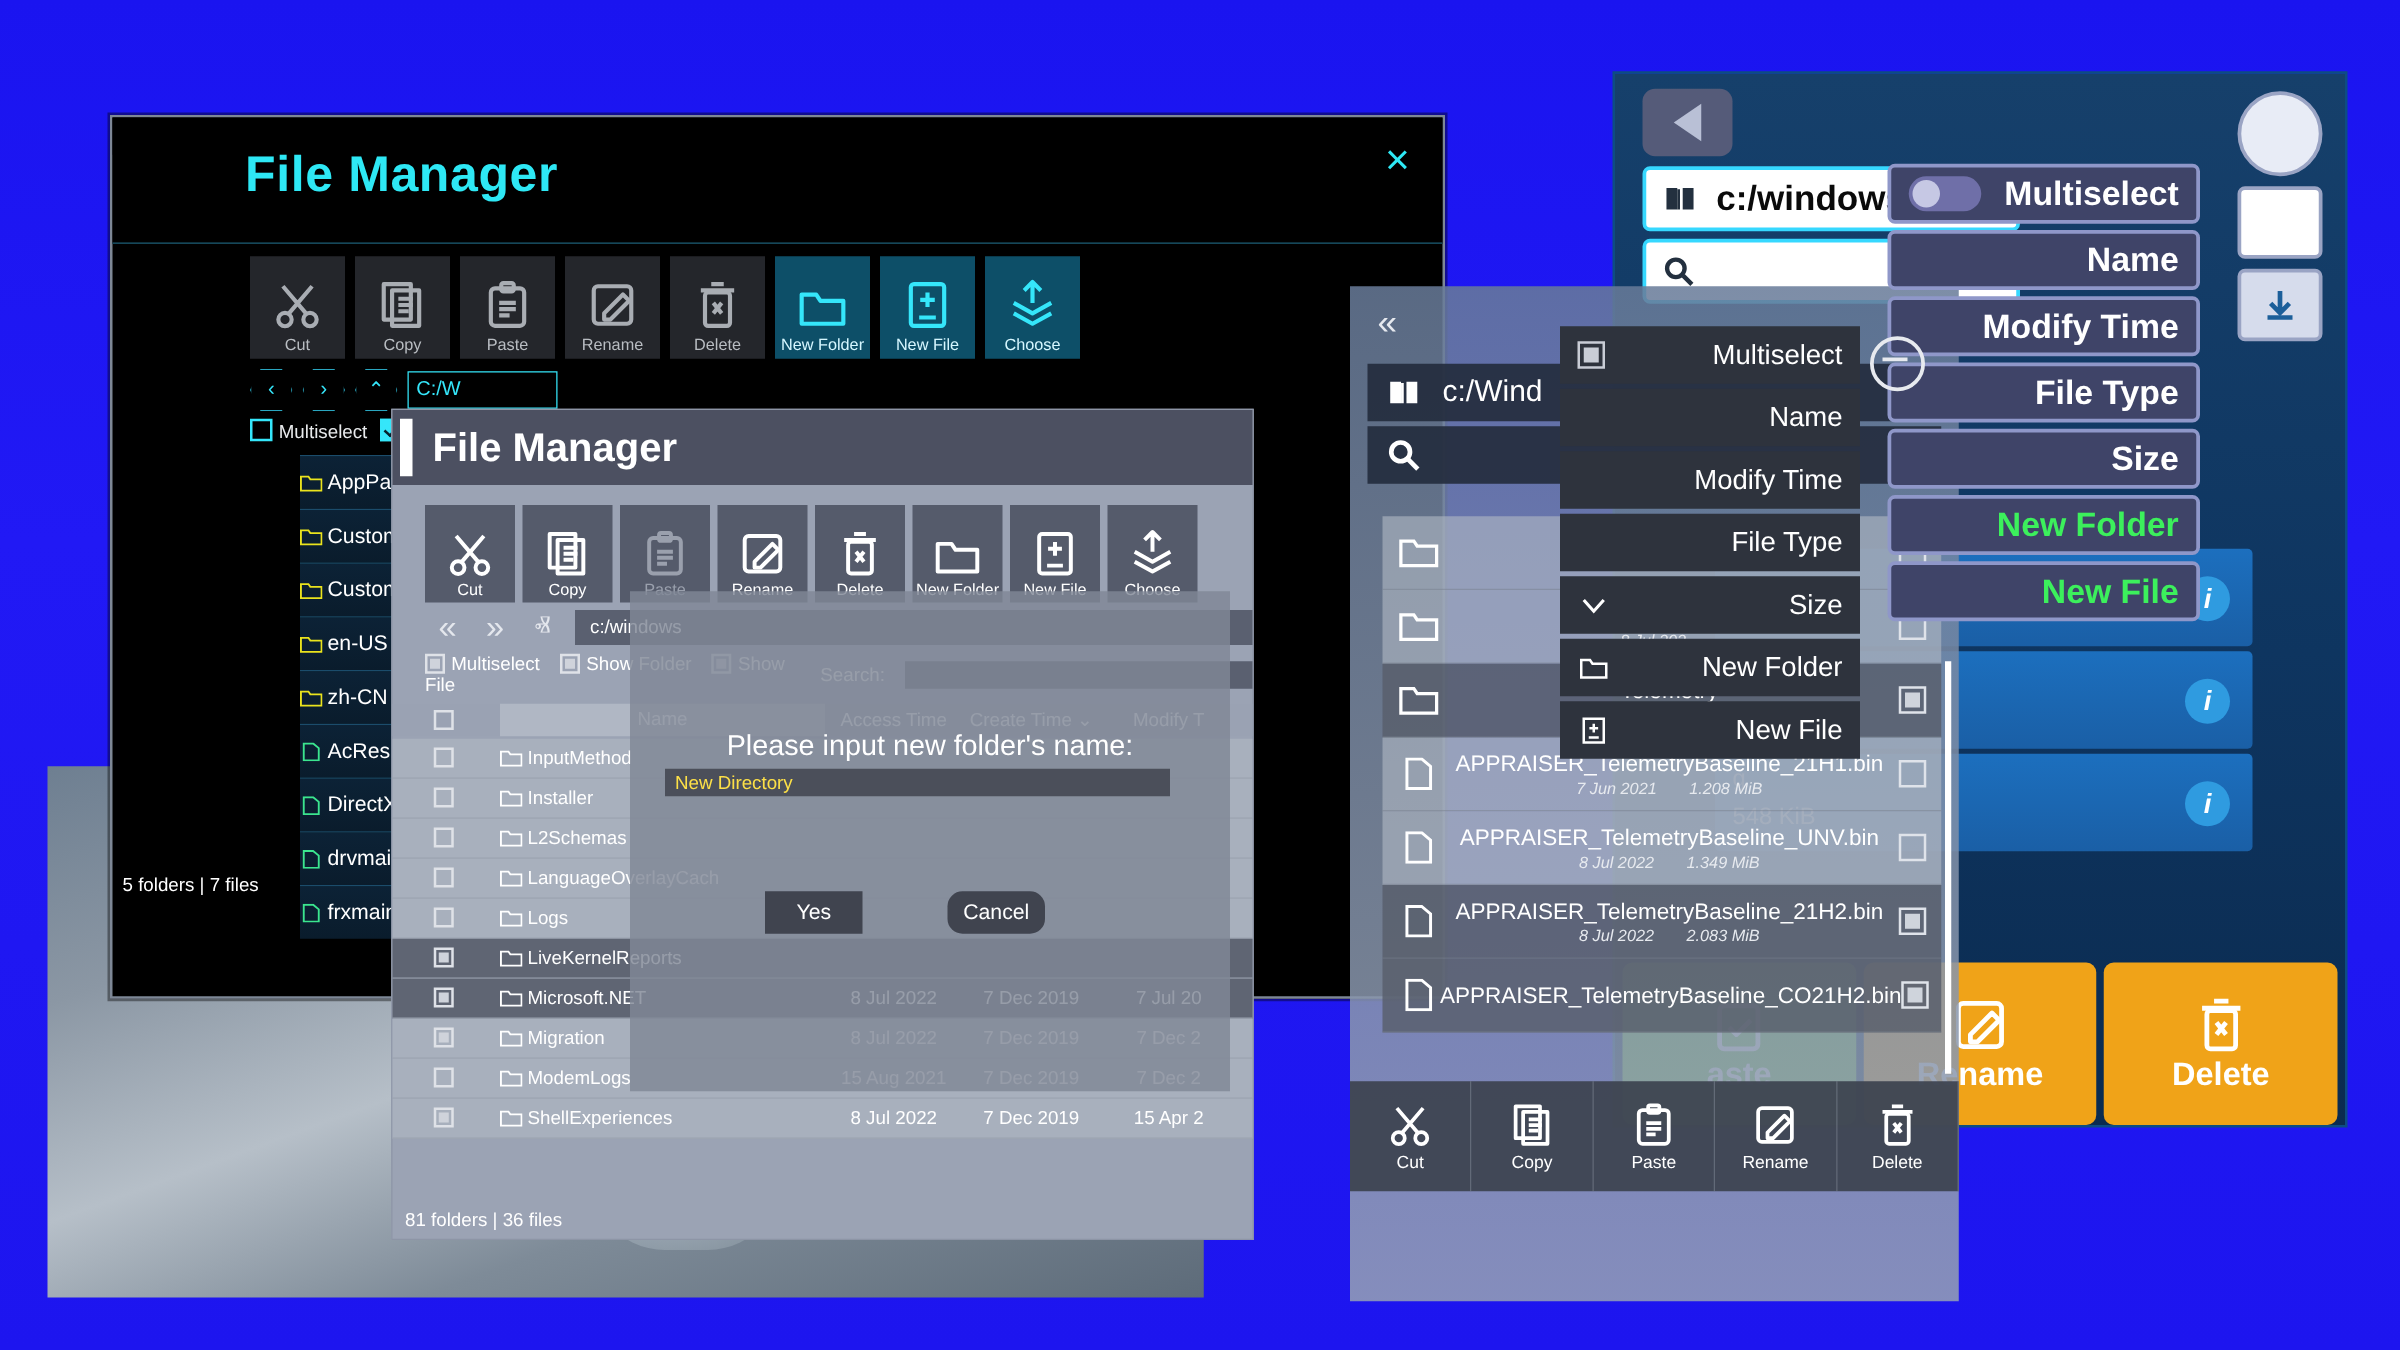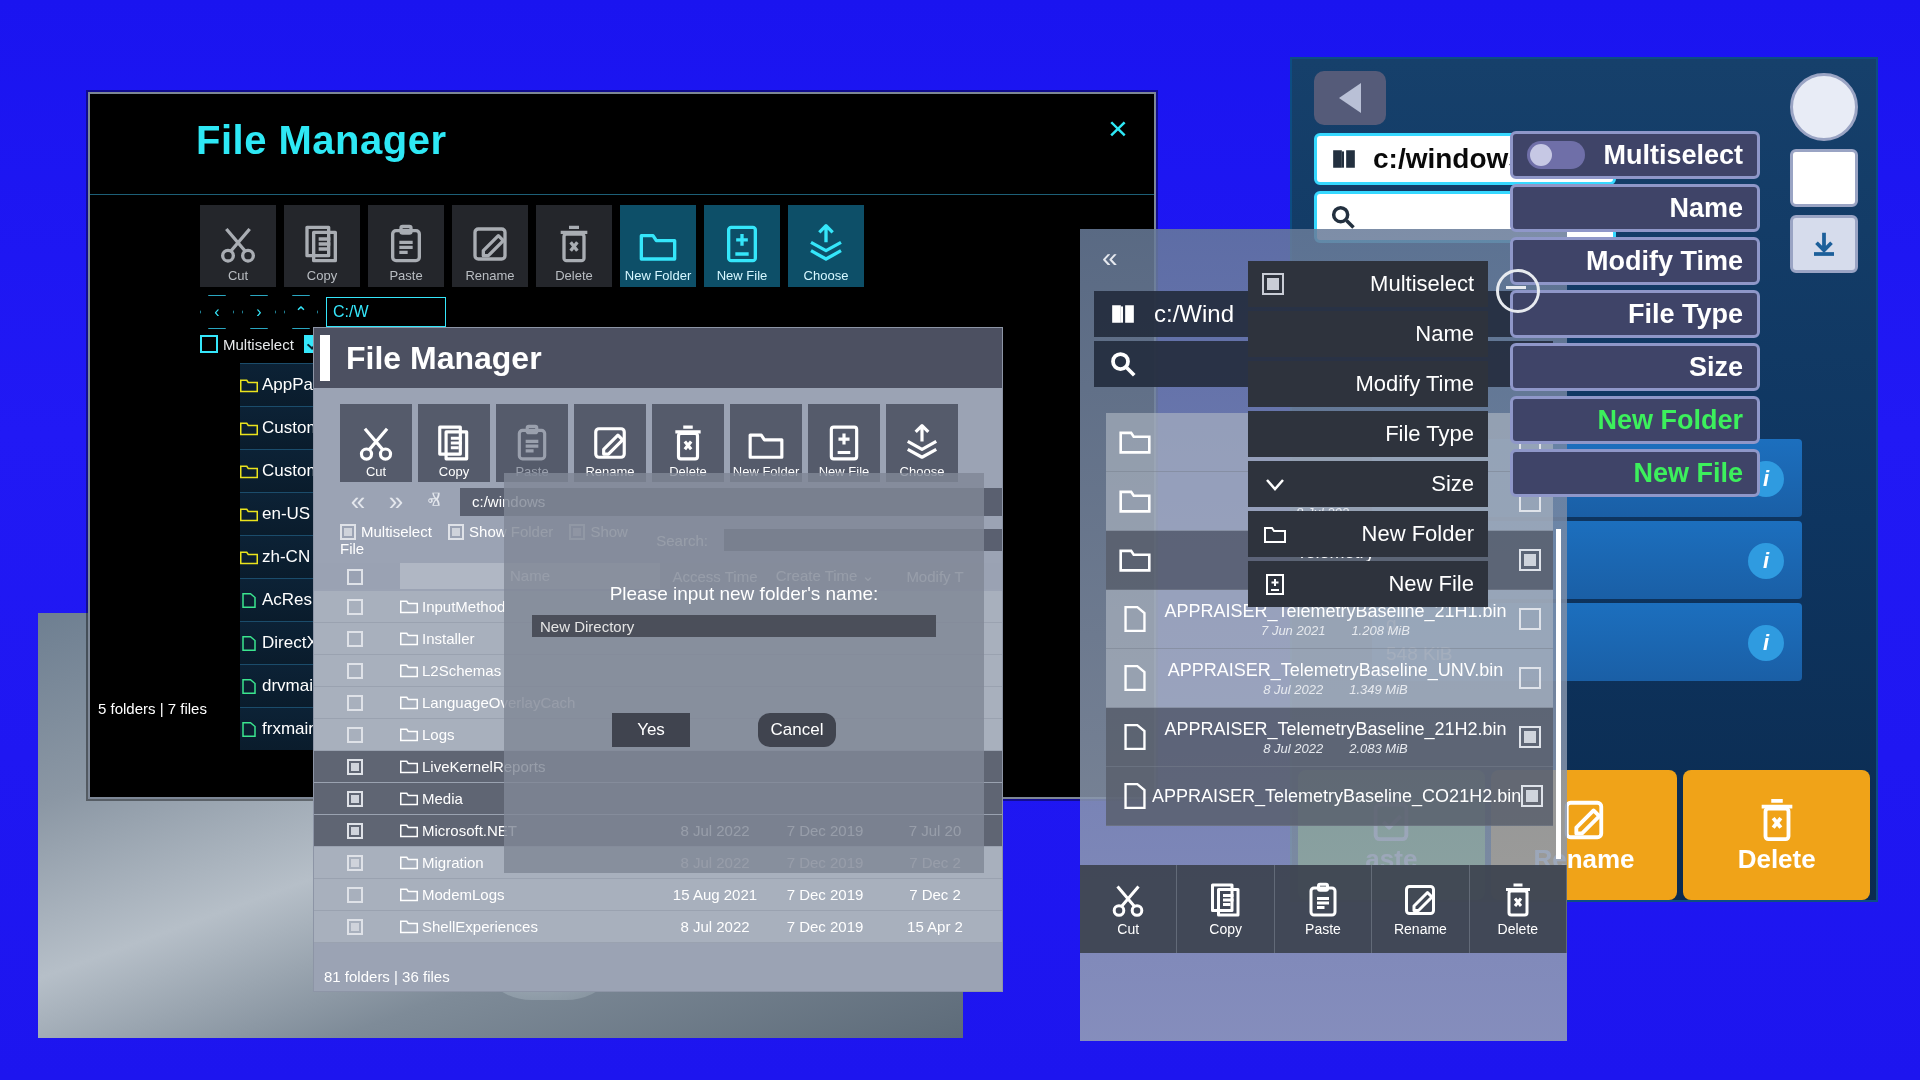--- a/index.html
+++ b/index.html
@@ -81,22 +81,22 @@
   .g-rows{margin-top:2px;}
   .g-row{height:31px;display:flex;align-items:center;color:#fff;font-size:15px;background:#a8b0bd;border-bottom:1px solid #9aa2b0;cursor:pointer;}
   .g-row.alt{background:#5f6573;}
   .g-row .c1{width:86px;text-align:center;}
   .g-row .c2{width:260px;display:flex;align-items:center;}
   .g-row .c3{width:110px;text-align:center;}
   .g-status{position:absolute;left:10px;bottom:6px;color:#fff;font-size:15px;}
 
   
   #dialog{position:absolute;left:190px;top:145px;width:480px;height:400px;background:rgba(128,136,150,.82);}
-  #dialog .q{position:absolute;left:0;right:0;top:110px;text-align:center;color:#fff;font-size:19px;}
-  #dialog .inp{position:absolute;left:28px;top:142px;width:404px;height:22px;background:#4b4f5a;color:#e5e5e5;font-size:15px;
+  #dialog .q{position:absolute;left:0;right:0;top:110px;text-align:center;color:#fff;font-size:23px;}
+  #dialog .inp{position:absolute;left:28px;top:142px;width:404px;height:22px;background:#4b4f5a;color:#fde047;font-size:15px;
      display:flex;align-items:center;padding-left:8px;box-sizing:border-box;}
   #dialog .btn{position:absolute;top:240px;width:78px;height:34px;background:#40444f;color:#fff;font-size:17px;
      display:flex;align-items:center;justify-content:center;cursor:pointer;}
   #dialog .yes{left:108px;}
   #dialog .cancel{left:254px;border-radius:12px;}
 
   
   #win-mobile{left:1080px;top:229px;width:487px;height:812px;
      background:linear-gradient(180deg,rgba(104,123,153,.86),rgba(150,161,180,.86));}
   .m-top{height:58px;display:flex;align-items:center;padding-left:22px;}
@@ -468,31 +468,20 @@
        </div>
        <div class="c3"></div>
        <div class="c3"></div>
        <div class="c3"></div>
      </div>
       <div class="g-row alt">
        <div class="c1"><span class="scb on"></span></div>
        <div class="c2">
          <svg class="fico" viewBox="0 0 24 20">
             <path d="M1 3h8l2 3h12v12H1z" fill="none" stroke="#fff" stroke-width="2"></path>
-          </svg>Media
-       </div>
-       <div class="c3"></div>
-       <div class="c3"></div>
-       <div class="c3"></div>
-     </div>
-      <div class="g-row alt">
-       <div class="c1"><span class="scb on"></span></div>
-       <div class="c2">
-         <svg class="fico" viewBox="0 0 24 20">
-            <path d="M1 3h8l2 3h12v12H1z" fill="none" stroke="#fff" stroke-width="2"></path>
           </svg>Microsoft.NET
        </div>
        <div class="c3">8 Jul 2022</div>
        <div class="c3">7 Dec 2019</div>
        <div class="c3">7 Jul 20</div>
      </div>
       <div class="g-row">
        <div class="c1"><span class="scb on"></span></div>
        <div class="c2">
          <svg class="fico" viewBox="0 0 24 20">

